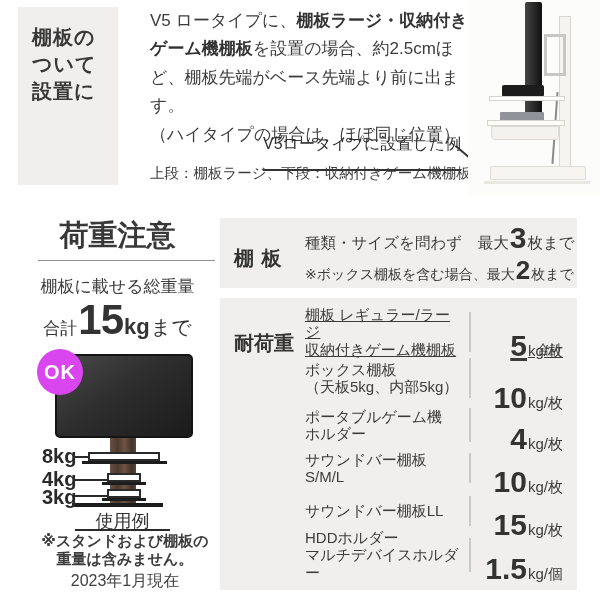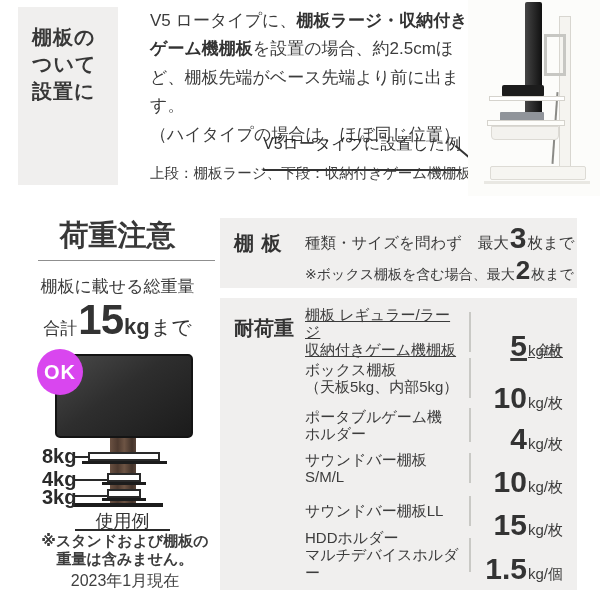--- a/index.html
+++ b/index.html
@@ -70,21 +70,21 @@
   .conn4{left:73px;top:479px;width:34px;}
   .conn3{left:73px;top:495px;width:34px;}
   .usage-label{left:75px;top:509px;width:95px;text-align:center;font-size:18px;color:#333;}
   .usage-underline{left:75px;top:529px;width:95px;height:2px;background:#2a2a2a;}
   .load-note{left:15px;top:532px;width:220px;text-align:center;font-size:15px;line-height:17.5px;color:#3c3c3c;font-weight:bold;}
   .load-date{left:15px;top:571px;width:220px;text-align:center;font-size:16px;color:#404040;}
 
   
   .gbox{background:#f0efee;}
   .shelf-box{left:220px;top:218px;width:357px;height:70px;}
-  .gbox-header{position:absolute;left:14px;font-size:20px;font-weight:bold;color:#333;}
+  .gbox-header{position:absolute;left:14px;font-size:20px;font-weight:bold;color:#333;margin-top:15px;}
   .shelf-box .gbox-header{top:12px;letter-spacing:1px;}
   .sb-line{position:absolute;left:85px;display:flex;align-items:baseline;white-space:nowrap;color:#3c3c3c;}
   .sb-line1{top:3px;}
   .sb-line2{top:37px;}
   .sb-pre1,.sb-post1{font-size:15.5px;}
   .sb-num1{font-size:30px;font-weight:bold;color:#333;margin:0 1px;}
   .sb-pre2,.sb-post2{font-size:14px;}
   .sb-num2{font-size:26px;font-weight:bold;color:#333;margin:0 1px;}
 
   .cap-box{left:220px;top:298px;width:357px;height:292px;}

